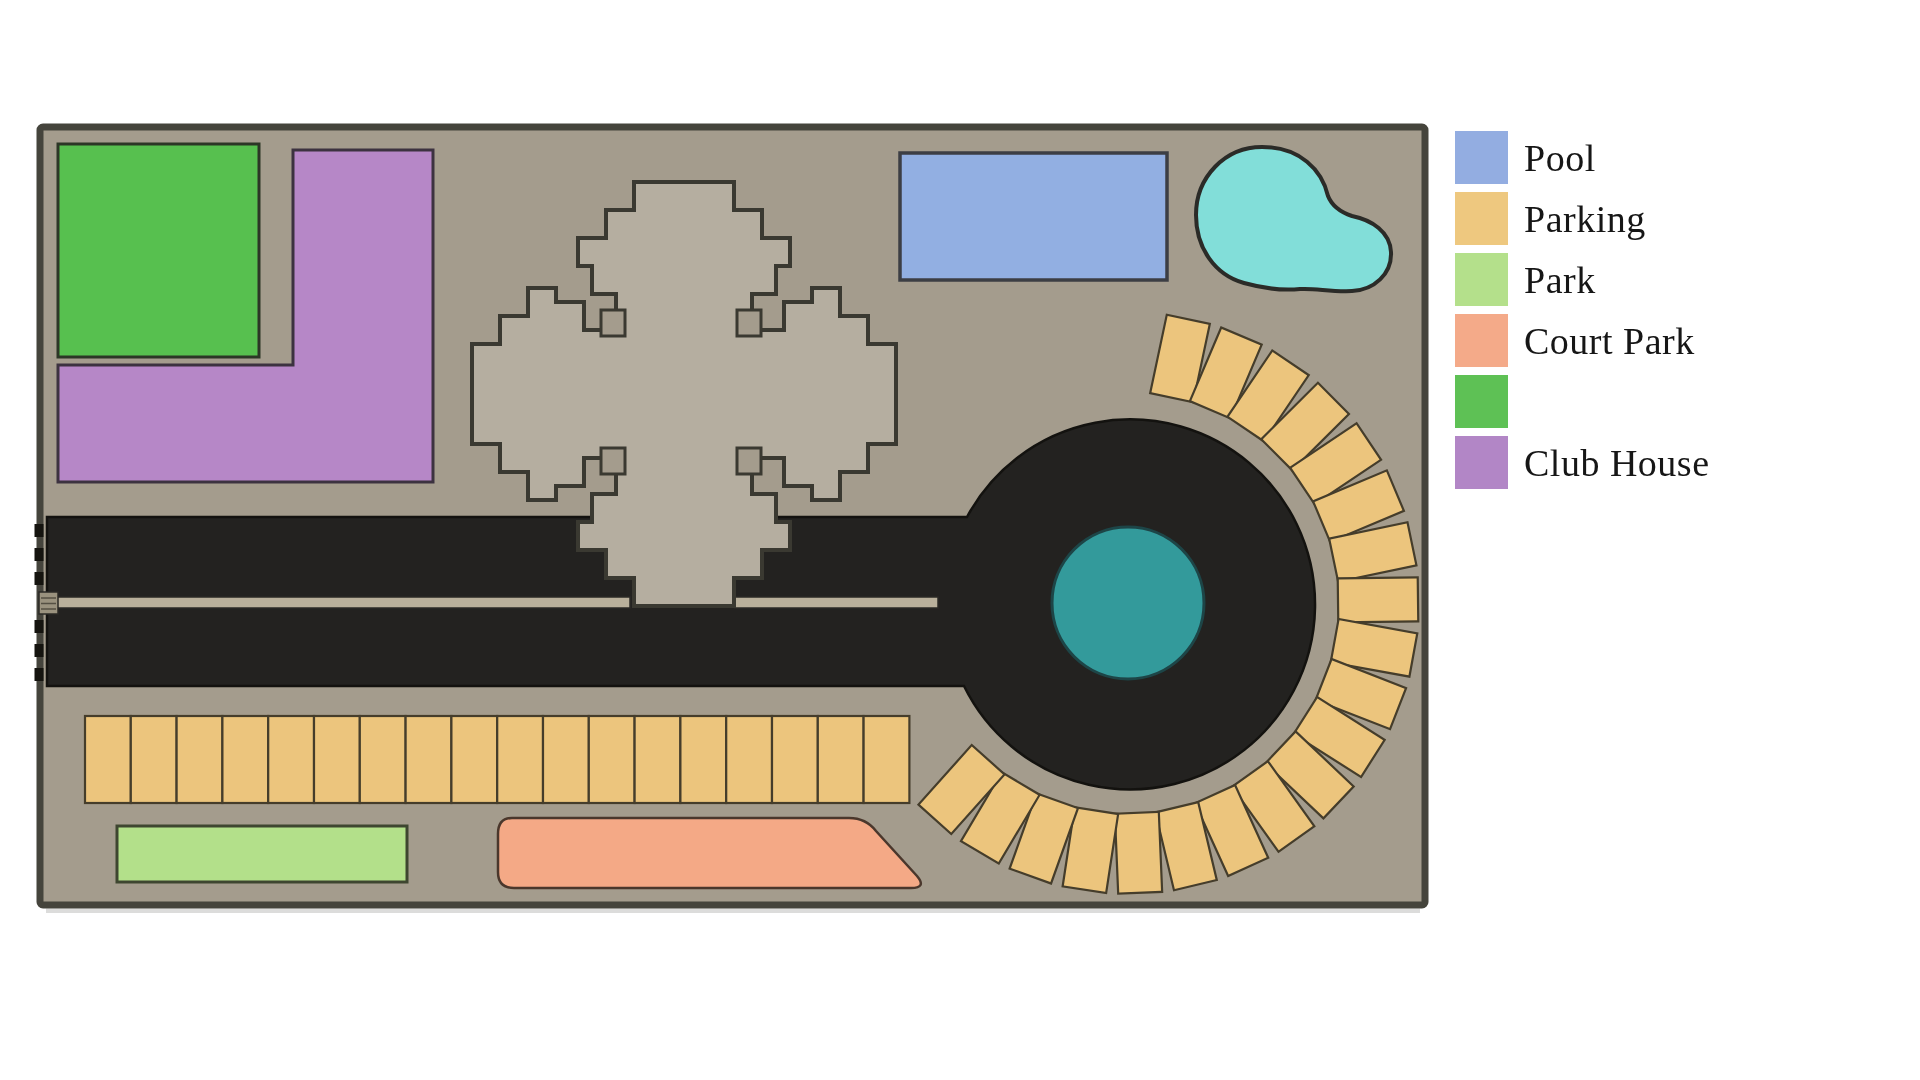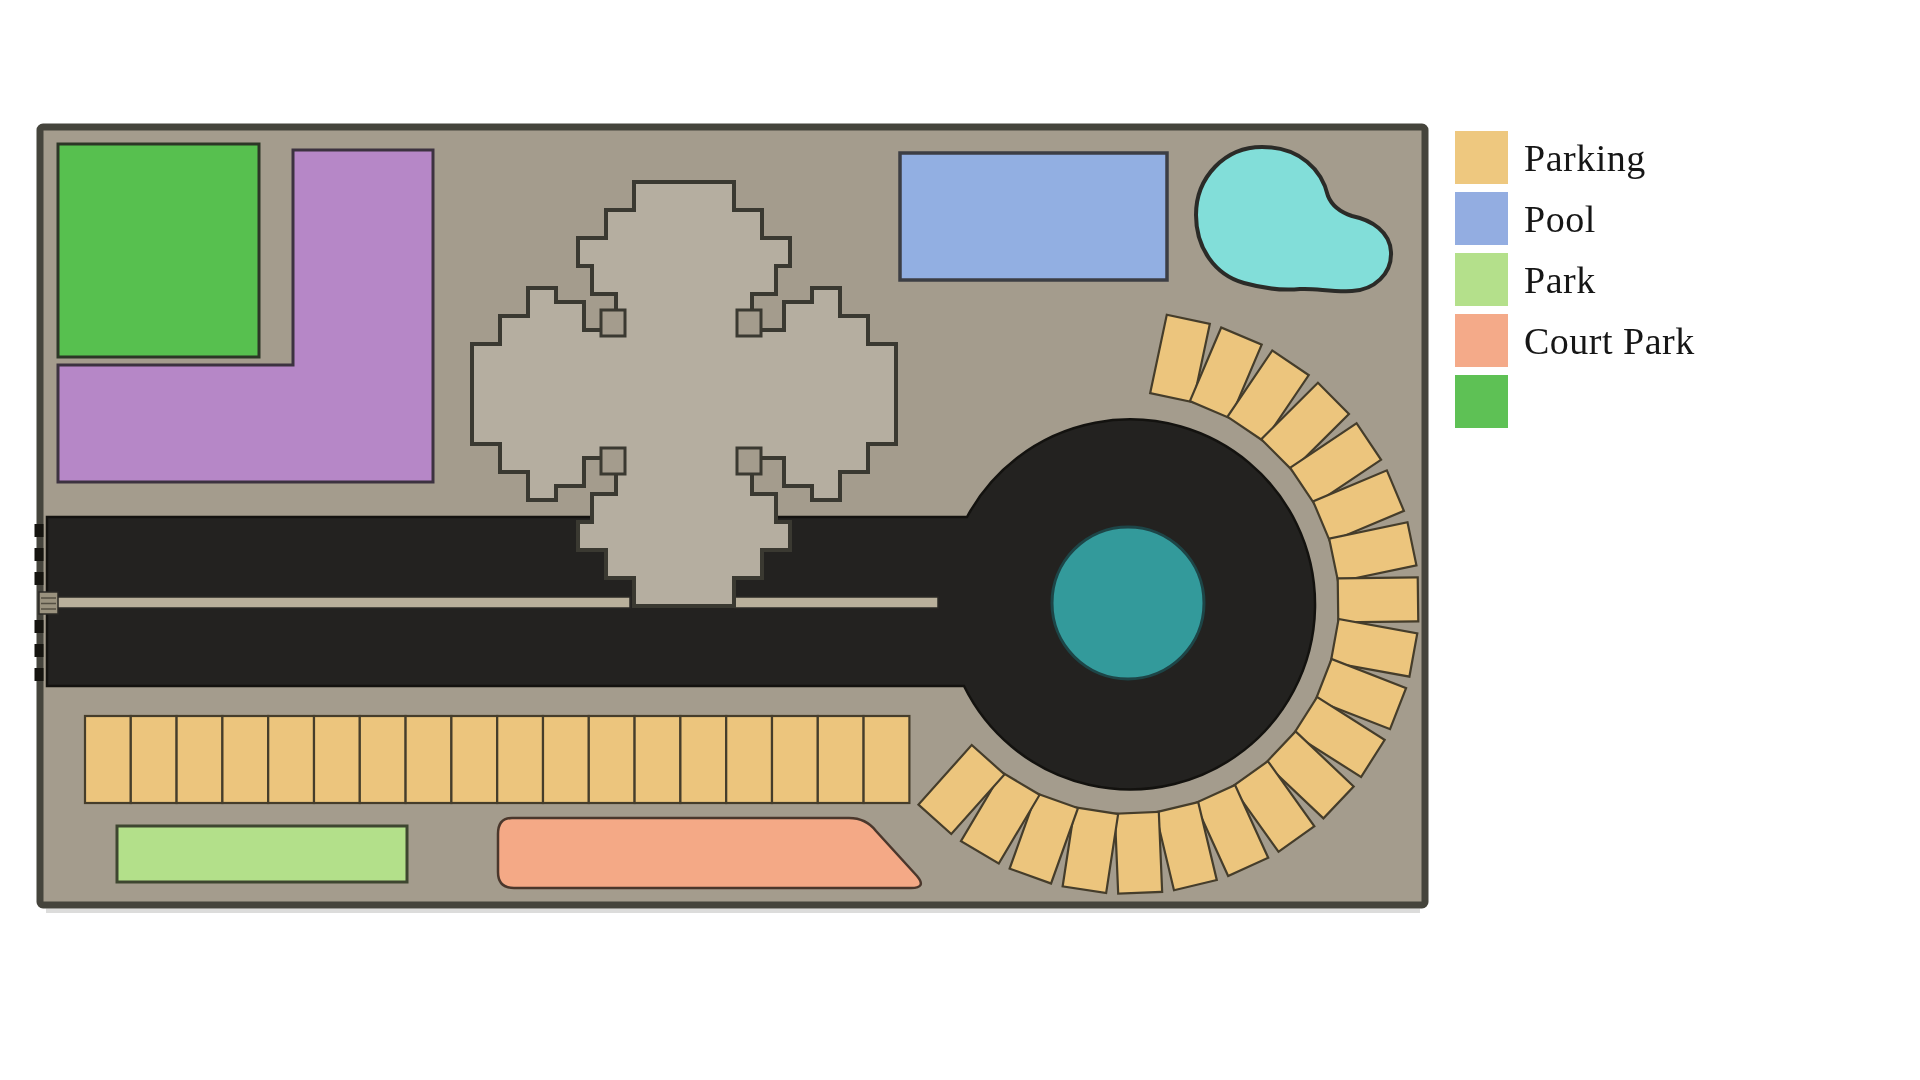--- a/index.html
+++ b/index.html
@@ -86,40 +86,44 @@
       <rect x="-40" y="-22" width="80" height="44" fill="#ecc57d" stroke="#453d2b" stroke-width="2.2" transform="translate(1090.4,850.2) rotate(98.64)"></rect>
       <rect x="-40" y="-22" width="80" height="44" fill="#ecc57d" stroke="#453d2b" stroke-width="2.2" transform="translate(1043.8,838.4) rotate(109.68)"></rect>
       <rect x="-40" y="-22" width="80" height="44" fill="#ecc57d" stroke="#453d2b" stroke-width="2.2" transform="translate(1000.3,817.9) rotate(120.72)"></rect>
       <rect x="-40" y="-22" width="80" height="44" fill="#ecc57d" stroke="#453d2b" stroke-width="2.2" transform="translate(961.5,789.5) rotate(131.76)"></rect>
       <rect x="117" y="826" width="290" height="56" fill="#b3e08a" stroke="#3e4630" stroke-width="3"></rect>
       <path d="M512,818 H849 Q866,818 876,831 L917,876 Q927,888 911,888 H514 Q498,888 498,872 V834 Q498,818 512,818 Z" fill="#f4a986" stroke="#4a372c" stroke-width="2.5"></path>
     </svg>
 
   <div class="legend">
     <div class="legend-row">
-      <span class="legend-swatch" style="background: rgb(238, 200, 127);"></span>
-      <span class="legend-label">Parking</span>
+      <span class="legend-swatch" style="background: rgb(147, 173, 225);"></span>
+      <span class="legend-label">Pool</span>
     </div>
 
     <div class="legend-row">
-      <span class="legend-swatch" style="background: rgb(147, 173, 225);"></span>
-      <span class="legend-label">Pool</span>
+      <span class="legend-swatch" style="background: rgb(238, 200, 127);"></span>
+      <span class="legend-label">Parking</span>
     </div>
 
 
     <div class="legend-row">
       <span class="legend-swatch" style="background: rgb(180, 224, 139);"></span>
       <span class="legend-label">Park</span>
     </div>
 
     <div class="legend-row">
       <span class="legend-swatch" style="background: rgb(244, 170, 137);"></span>
       <span class="legend-label">Court Park</span>
     </div>
 
     <div class="legend-row">
       <span class="legend-swatch" style="background: rgb(94, 193, 85);"></span>
     </div>
 
+    <div class="legend-row">
+      <span class="legend-swatch" style="background: rgb(178, 134, 198);"></span>
+      <span class="legend-label">Club House</span>
+    </div>
 
   </div>
 
 </div>
 
 </body></html>

